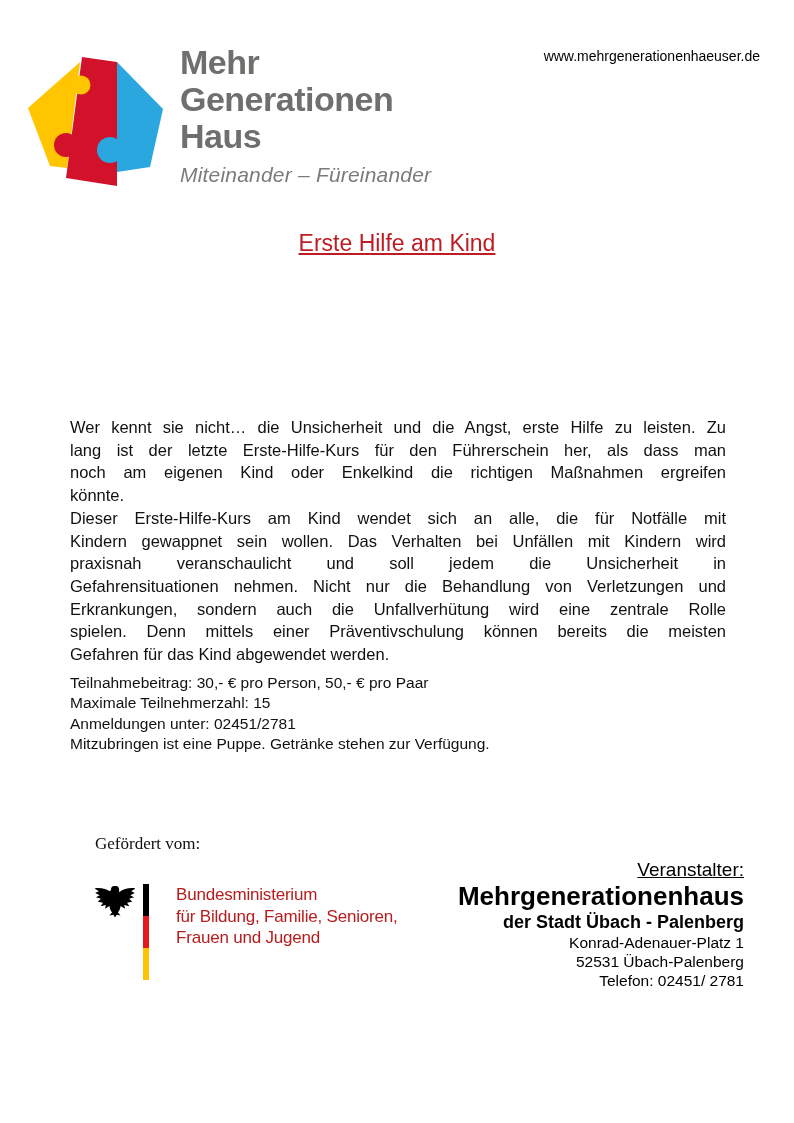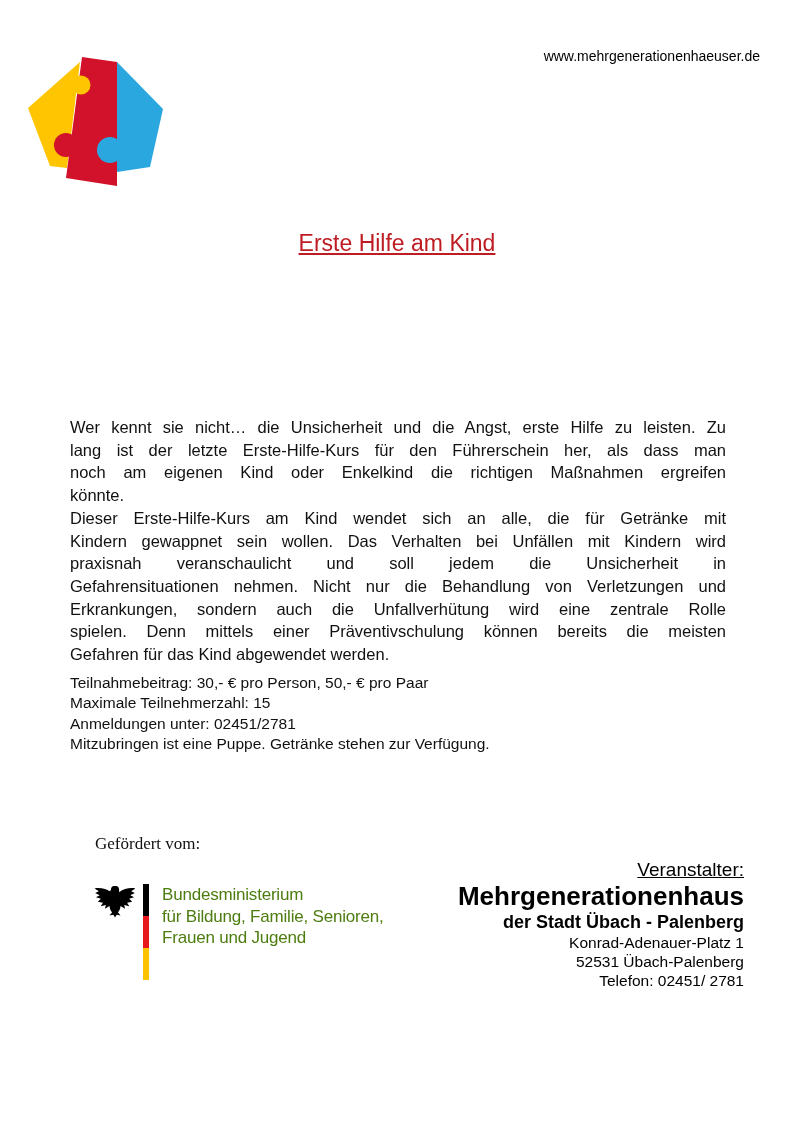--- a/index.html
+++ b/index.html
@@ -30,21 +30,21 @@
   .para .bline:last-child{text-align-last:left;}
   
   .details-block{position:absolute;left:70px;top:673px;font-size:15.5px;color:#111;}
   .details-block .bline{line-height:20.3px;text-align:left;}
   
   .funded-label{position:absolute;left:95px;top:834px;font-family:"Liberation Serif",serif;font-size:17px;color:#111;}
   .ministry{position:absolute;left:93px;top:884px;display:flex;align-items:flex-start;}
   .eagle{width:42px;height:44px;flex:none;}
   .flag-stripe{width:6px;height:96px;margin-left:8px;flex:none;display:flex;flex-direction:column;}
   .fs-seg{flex:1;}
-  .ministry-text{margin-left:13px;font-size:17px;line-height:21.5px;color:#4d7c0f;letter-spacing:-0.2px;}
+  .ministry-text{margin-left:27px;font-size:17px;line-height:21.5px;color:#b91c1c;letter-spacing:-0.2px;}
   
   .organizer{position:absolute;right:50px;top:858px;text-align:right;color:#000;}
   .org-label{font-size:19px;text-decoration:underline;line-height:24px;}
   .org-name{font-size:26px;font-weight:bold;line-height:29px;}
   .org-subname{font-size:18px;font-weight:bold;line-height:22px;}
   .org-addr{font-size:15.5px;line-height:19px;}
 </style>
 </head>
 <body>
 
@@ -54,35 +54,41 @@
 
   <svg class="mgh-house" width="150" height="150" viewBox="0 0 150 150" aria-hidden="true">
     <polygon points="60,17 8,63 30,121 47,123" fill="#FFC500"></polygon>
     <polygon points="62,12 97,17 97,141 46,133" fill="#D2122B"></polygon>
     <polygon points="97,17 143,64 130,122 97,127" fill="#2BA7E0"></polygon>
     <circle cx="61" cy="40" r="9.5" fill="#FFC500"></circle>
     <circle cx="46" cy="100" r="12" fill="#D2122B"></circle>
     <circle cx="90" cy="105" r="13" fill="#2BA7E0"></circle>
   </svg>
 
+  <div class="mgh-text">
+    <div class="mgh-word">Mehr</div>
+    <div class="mgh-word">Generationen</div>
+    <div class="mgh-word">Haus</div>
+    <div class="mgh-tagline">Miteinander – Füreinander</div>
+  </div>
 
   <div class="title-block" style="color:#BE1B22;">
     <div class="title-l1">Erste Hilfe am Kind</div>
   </div>
 
 
   <div class="body-block">
     <div class="para">
         <div class="bline">Wer kennt sie nicht… die Unsicherheit und die Angst, erste Hilfe zu leisten. Zu</div>
         <div class="bline">lang ist der letzte Erste-Hilfe-Kurs für den Führerschein her, als dass man</div>
         <div class="bline">noch am eigenen Kind oder Enkelkind die richtigen Maßnahmen ergreifen</div>
         <div class="bline">könnte.</div>
       </div>
     <div class="para">
-        <div class="bline">Dieser Erste-Hilfe-Kurs am Kind wendet sich an alle, die für Getränke mit</div>
+        <div class="bline">Dieser Erste-Hilfe-Kurs am Kind wendet sich an alle, die für Notfälle mit</div>
         <div class="bline">Kindern gewappnet sein wollen. Das Verhalten bei Unfällen mit Kindern wird</div>
         <div class="bline">praxisnah veranschaulicht und soll jedem die Unsicherheit in</div>
         <div class="bline">Gefahrensituationen nehmen. Nicht nur die Behandlung von Verletzungen und</div>
         <div class="bline">Erkrankungen, sondern auch die Unfallverhütung wird eine zentrale Rolle</div>
         <div class="bline">spielen. Denn mittels einer Präventivschulung können bereits die meisten</div>
         <div class="bline">Gefahren für das Kind abgewendet werden.</div>
       </div>
   </div>
 
   <div class="details-block">

